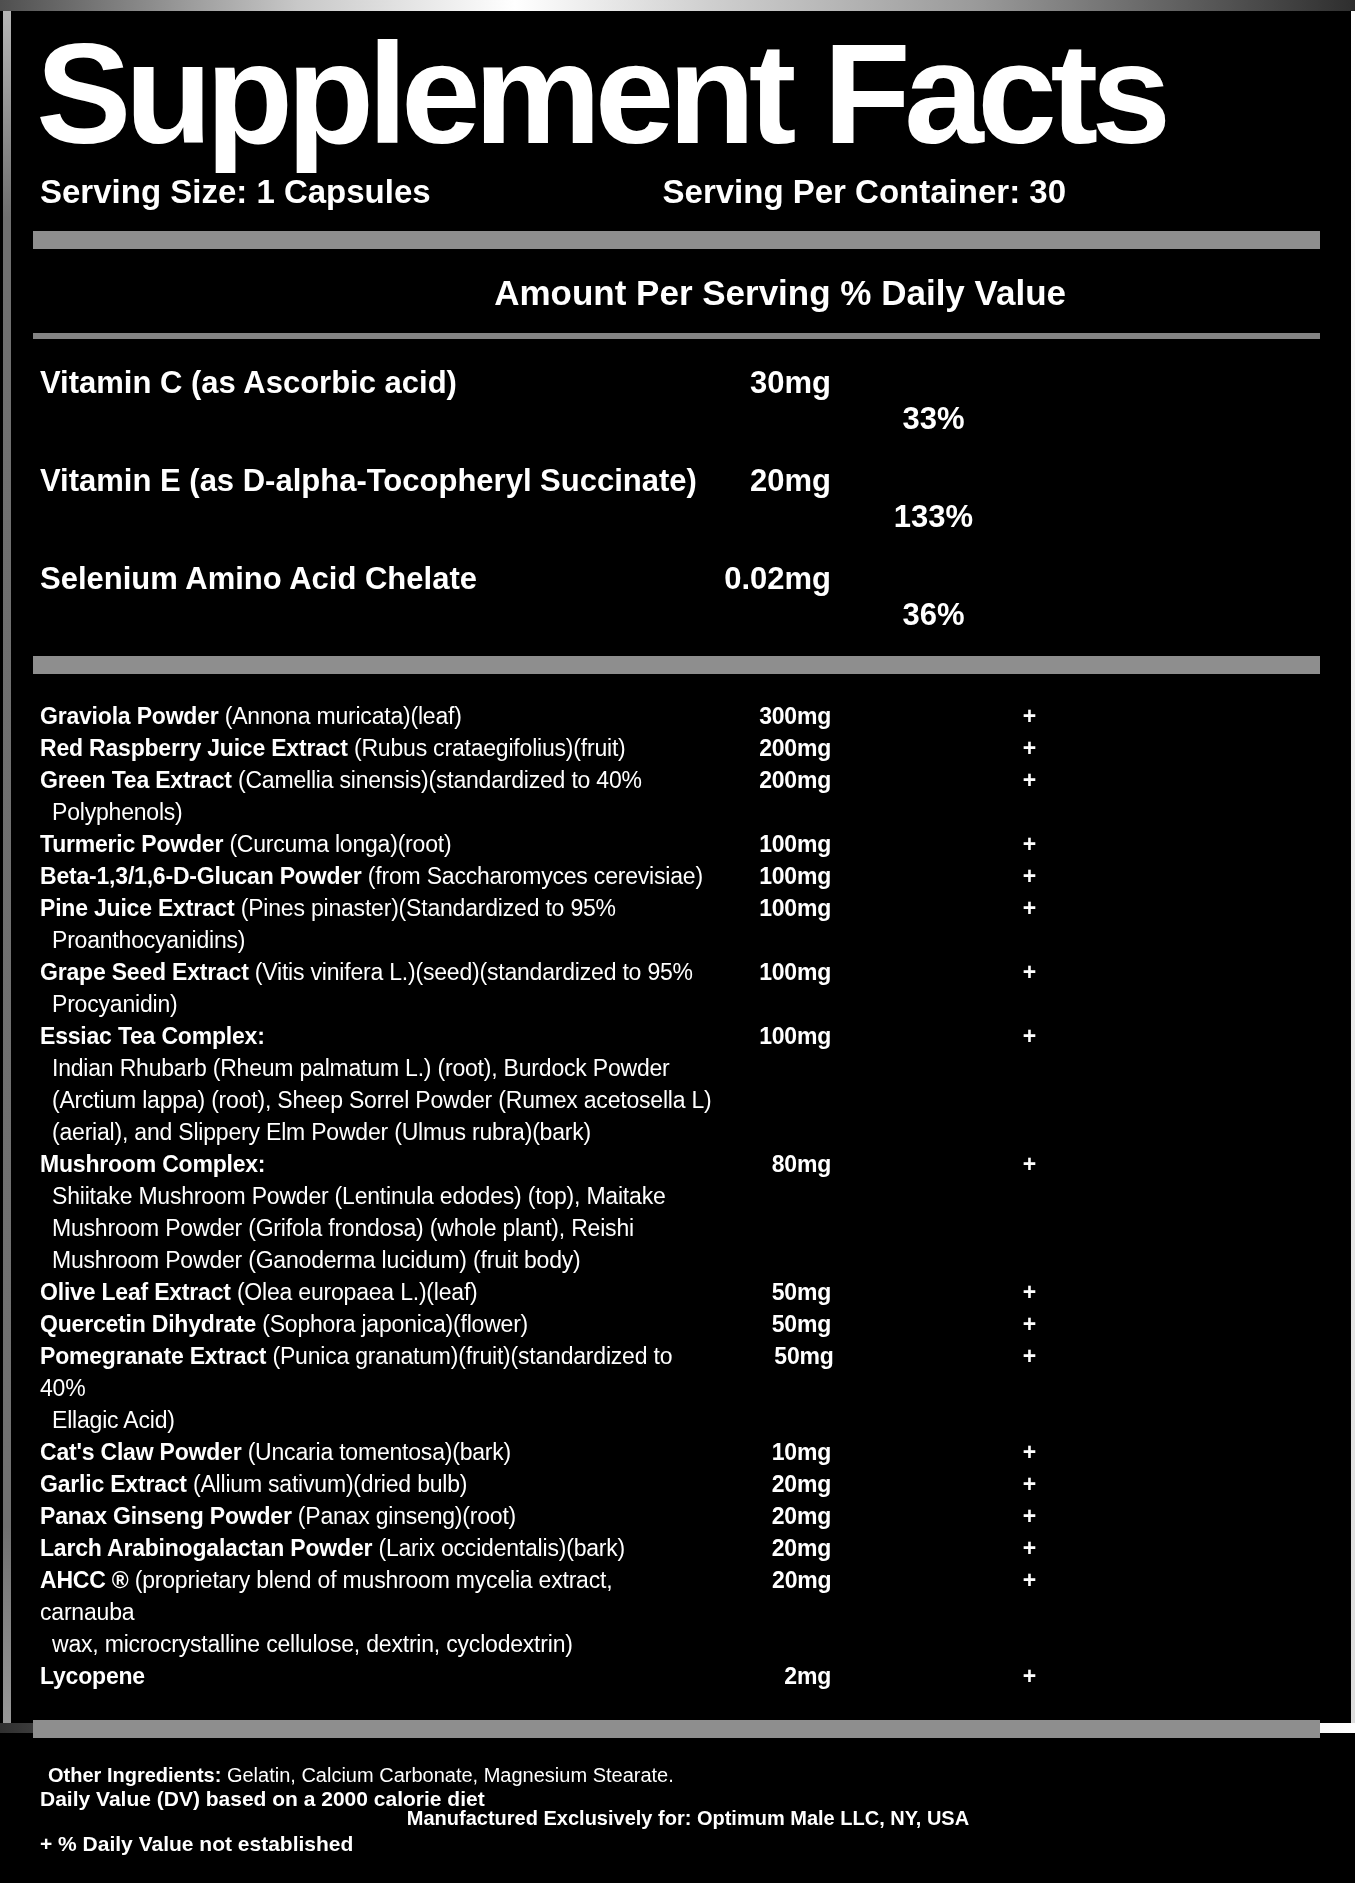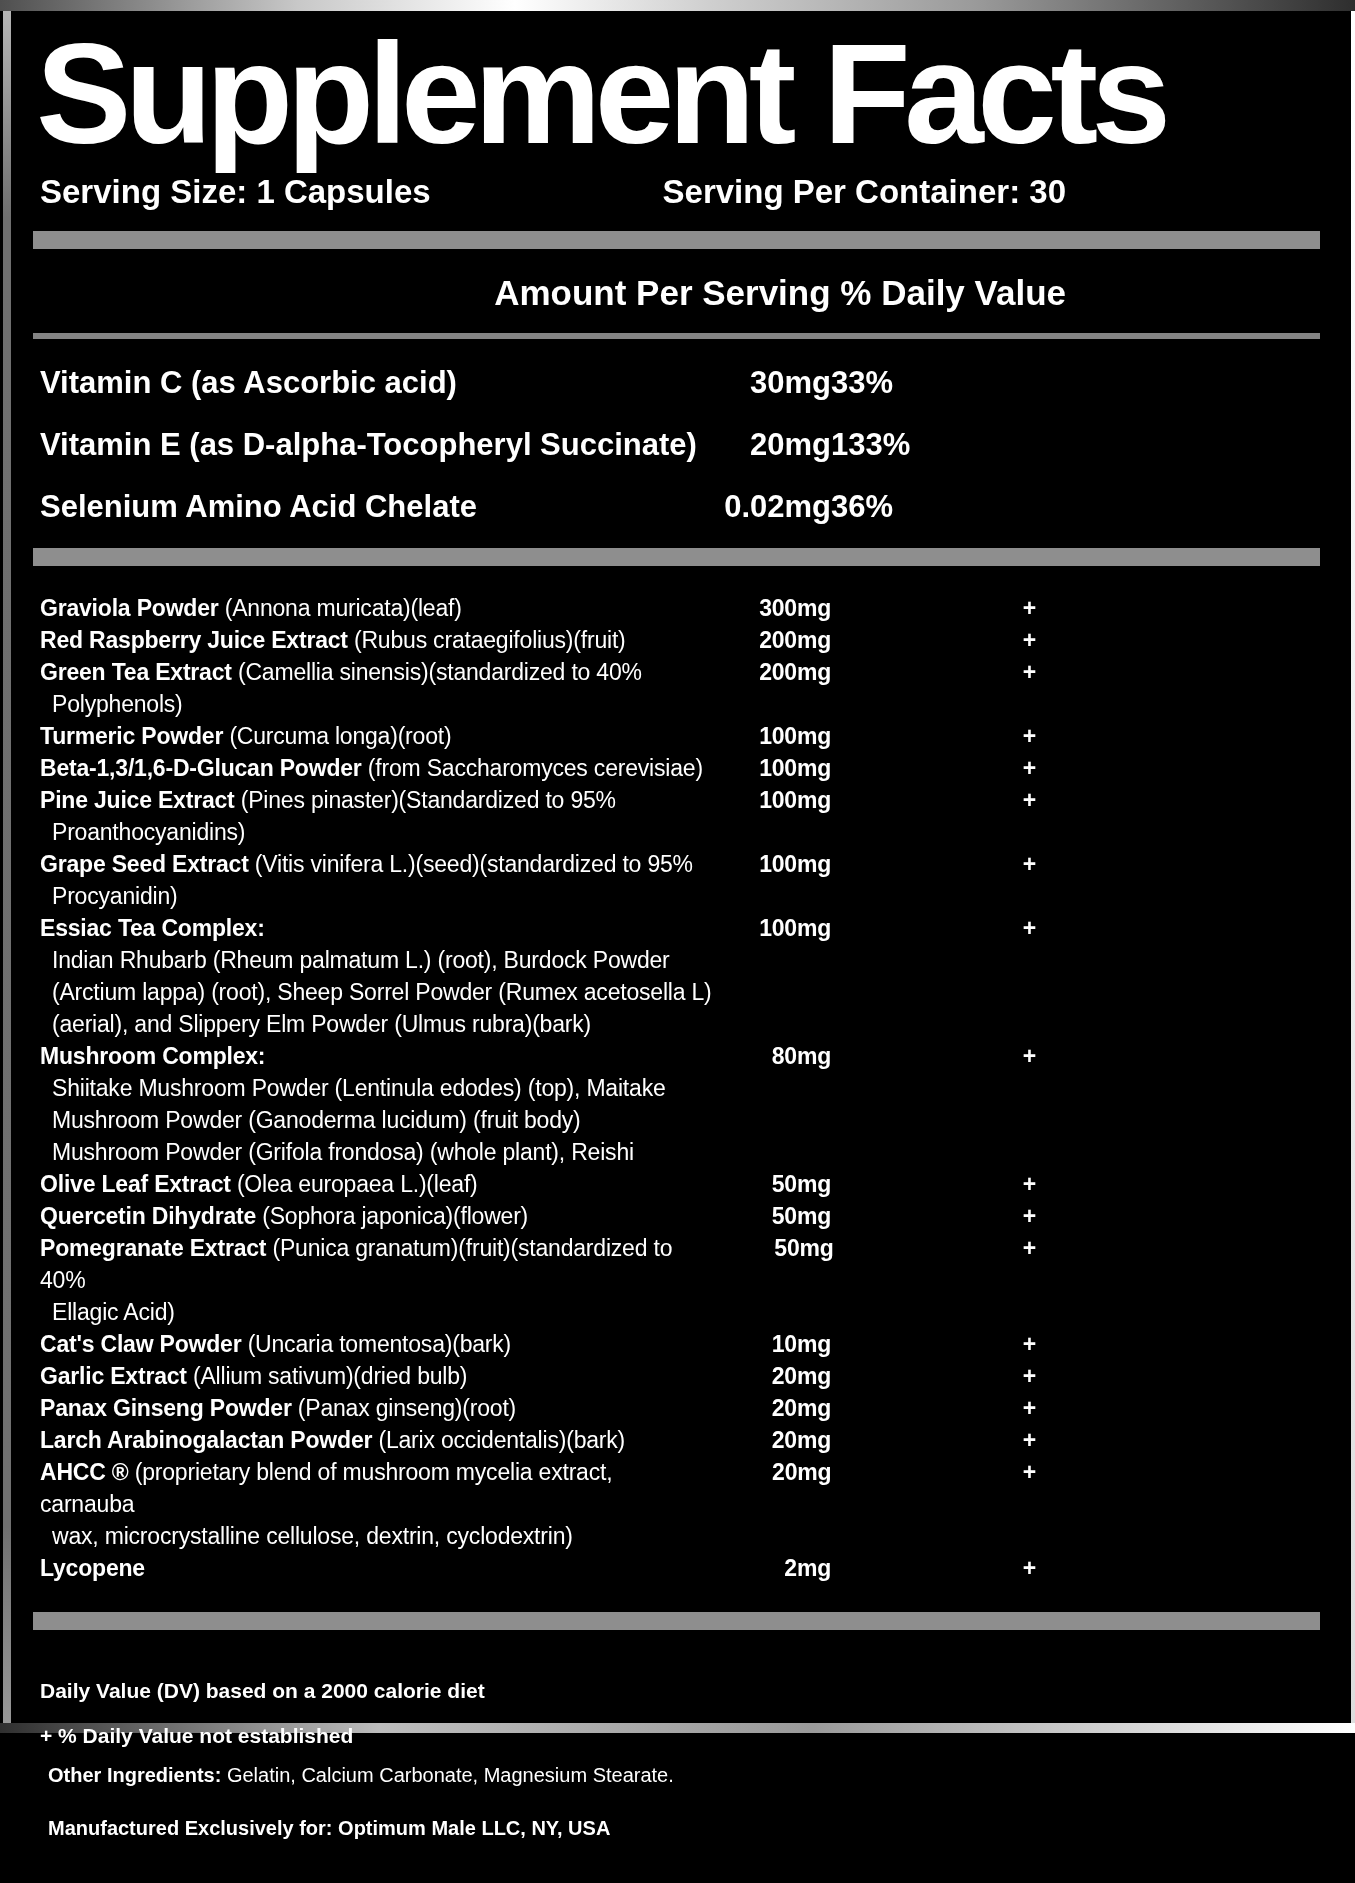--- a/index.html
+++ b/index.html
@@ -57,21 +57,21 @@
     margin:20px 0 0 33px; width:1287px; height:6px; background:#848484;
   }
   .vit-row {
     display:flex; align-items:flex-start;
     margin-top:26px;
     padding:0 65px 0 40px;
     font-size:31px; font-weight:bold; line-height:36px;
   }
   .vit-name { flex:1 1 auto; }
   .vit-amt { width:120px; text-align:right; }
-  .vit-dv { width:205px; text-align:left; }
+  .vit-dv { width:205px; text-align:center;margin-top:36px; }
 
   .ing-section {
     margin-top:26px;
     font-size:23px; line-height:32px; letter-spacing:-0.2px;
   }
   .ing-row { display:flex; align-items:flex-start; padding:0 65px 0 40px; }
   .ing-name { flex:1 1 auto; font-weight:bold; }
   .ing-name .reg { font-weight:normal; }
   .ing-amt { width:120px; text-align:right; font-weight:bold; }
   .ing-dv { width:205px; text-align:right; font-weight:bold; }
@@ -80,21 +80,21 @@
   .footnote {
     margin:38px 40px 0 40px;
     font-size:21px; font-weight:bold; line-height:45px;
   }
   .bottom-section {
     position:absolute; top:1764px; left:48px; width:1280px;
     font-size:20px;
   }
   .other-line { font-weight:normal; }
   .other-label { font-weight:bold; }
-  .manufactured-line { margin-top:30px; font-weight:bold; }
+  .manufactured-line { margin-top:20px; font-weight:bold;text-align:center; }
 </style>
 </head>
 <body>
 
 <div class="frame-top"></div>
 <div class="frame-left"></div>
 <div class="frame-right"></div>
 <div class="frame-bottom"></div>
 
 <div class="content">
@@ -185,22 +185,22 @@
     <div class="cont-line">Indian Rhubarb (Rheum palmatum L.) (root), Burdock Powder</div>
     <div class="cont-line">(Arctium lappa) (root), Sheep Sorrel Powder (Rumex acetosella L)</div>
     <div class="cont-line">(aerial), and Slippery Elm Powder (Ulmus rubra)(bark)</div>
 
     <div class="ing-row">
       <span class="ing-name"><span>Mushroom Complex:</span><span class="reg"></span></span>
       <span class="ing-amt">80mg</span>
       <span class="ing-dv">+</span>
     </div>
     <div class="cont-line">Shiitake Mushroom Powder (Lentinula edodes) (top), Maitake</div>
+    <div class="cont-line">Mushroom Powder (Grifola frondosa) (whole plant), Reishi</div>
     <div class="cont-line">Mushroom Powder (Ganoderma lucidum) (fruit body)</div>
-    <div class="cont-line">Mushroom Powder (Grifola frondosa) (whole plant), Reishi</div>
 
     <div class="ing-row">
       <span class="ing-name"><span>Olive Leaf Extract</span><span class="reg"> (Olea europaea L.)(leaf)</span></span>
       <span class="ing-amt">50mg</span>
       <span class="ing-dv">+</span>
     </div>
 
     <div class="ing-row">
       <span class="ing-name"><span>Quercetin Dihydrate</span><span class="reg"> (Sophora japonica)(flower)</span></span>
       <span class="ing-amt">50mg</span>

